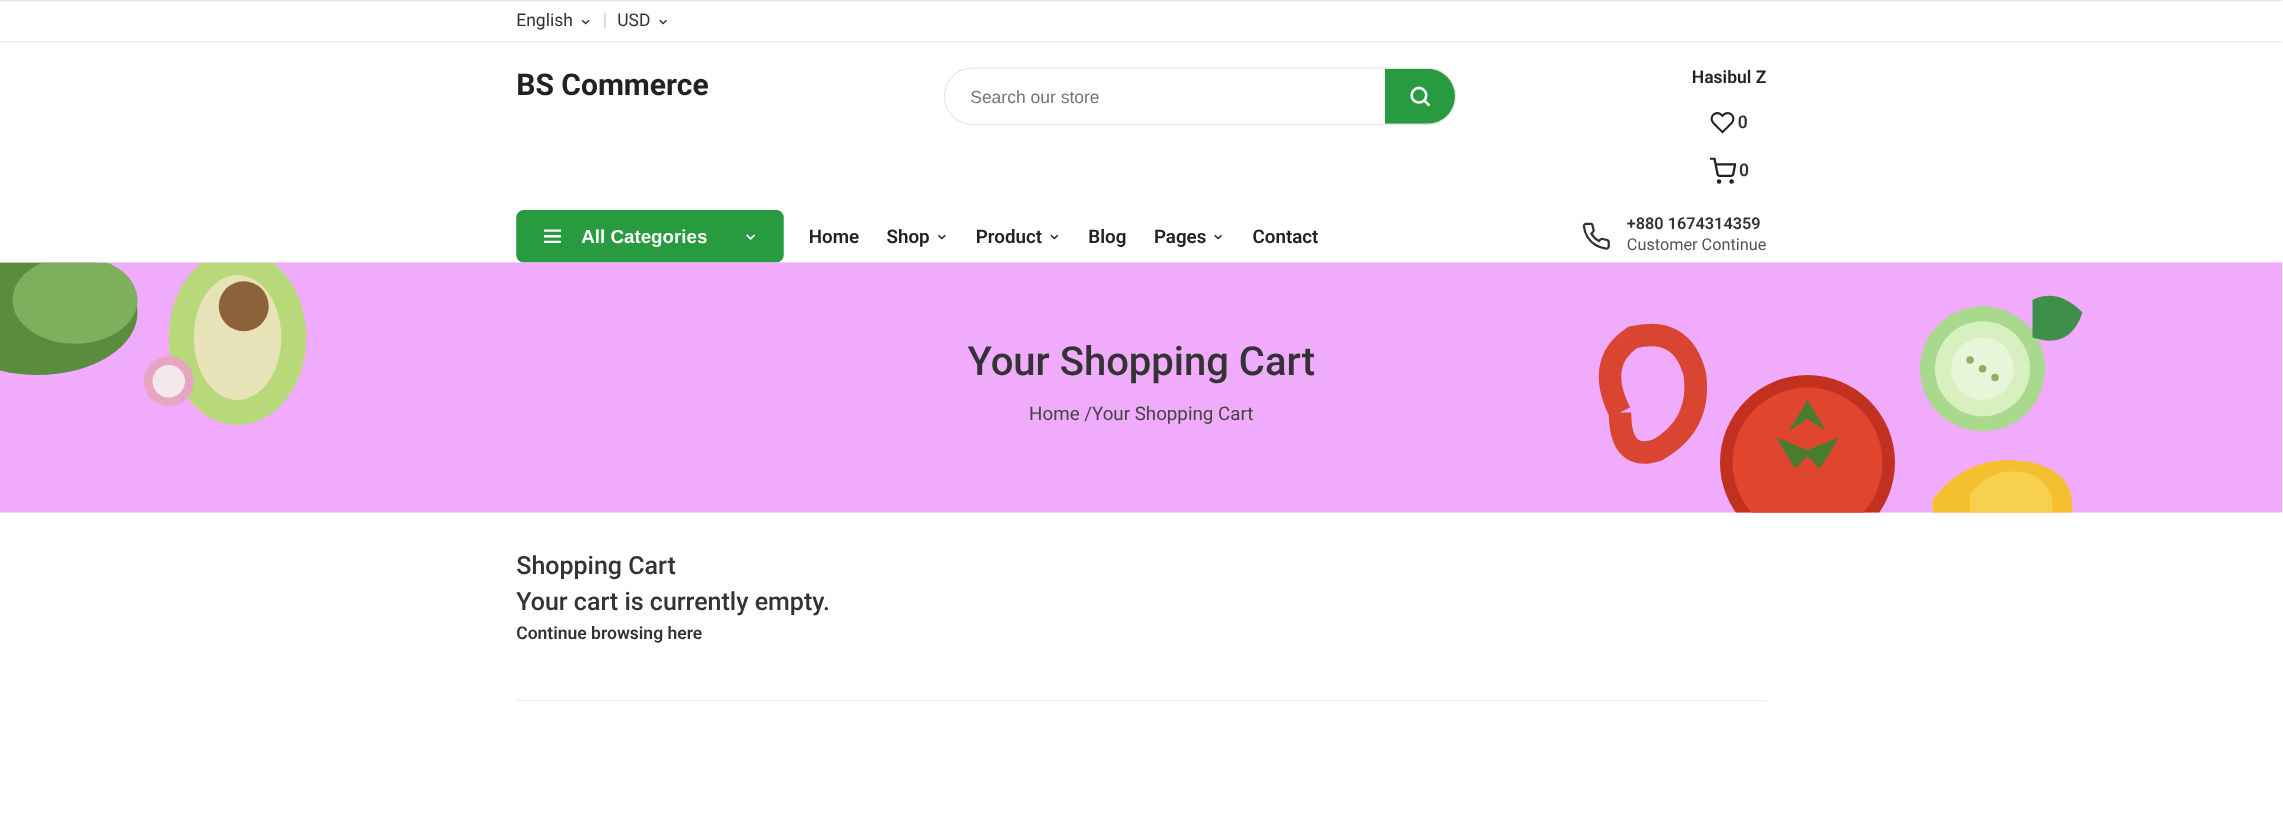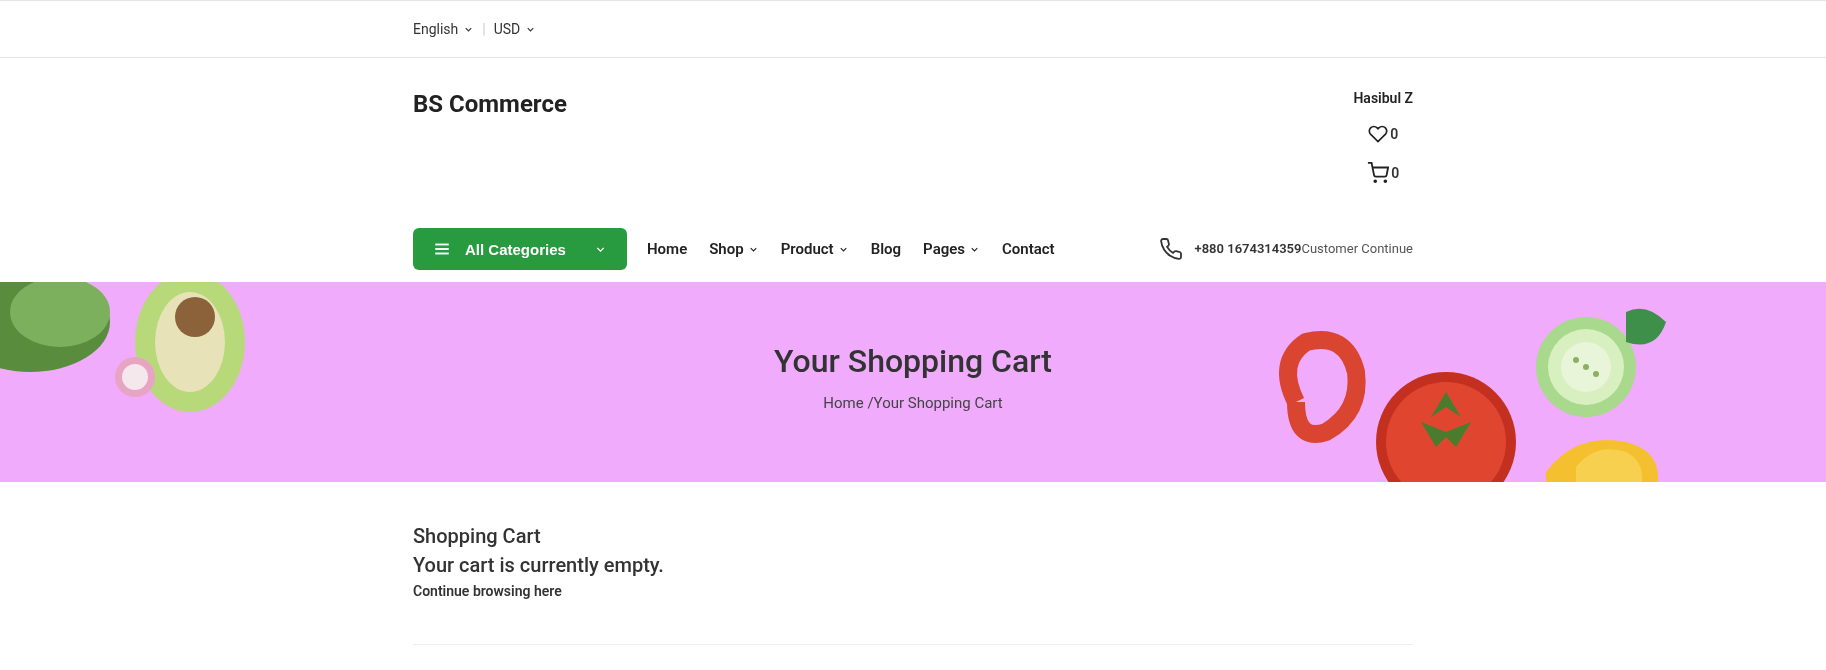--- a/index.html
+++ b/index.html
@@ -1,18 +1,18 @@
 <!DOCTYPE html>
 <html><head>
   <meta charset="utf-8">
   <style>
     * { margin: 0; padding: 0; box-sizing: border-box; }
     body { font-family: -apple-system, BlinkMacSystemFont, "Segoe UI", Roboto, sans-serif; color: #333; }
     
-    .container { max-width: 1000px; margin: 12px auto; }
+    .container { max-width: 1000px; margin: 0 auto; }
     
     
     .top-bar { border-top: 1px solid #e5e5e5; border-bottom: 1px solid #e5e5e5; padding: 8px 0; }
     .top-bar-inner { display: flex; align-items: center; gap: 8px; font-size: 14px; }
     .top-selector { display: flex; align-items: center; gap: 5px; cursor: pointer; color: #333; }
     .top-divider { color: #ccc; }
     
     
     .header { padding: 20px 0; }
     .header-inner { display: flex; align-items: flex-start; justify-content: space-between; }
@@ -26,21 +26,21 @@
     .icon-count { font-size: 14px; font-weight: 600; }
     
     
     .nav-bar { display: flex; align-items: center; justify-content: space-between; padding-bottom: 0; }
     .nav-left { display: flex; align-items: center; gap: 20px; }
     .categories-btn { background: #289A3F; color: #fff; border: none; border-radius: 6px; padding: 12px 20px; display: flex; align-items: center; gap: 18px; font-size: 15px; font-weight: 600; cursor: pointer; width: 214px; justify-content: space-between; }
     .categories-btn-left { display: flex; align-items: center; gap: 14px; }
     .nav-links { display: flex; align-items: center; gap: 22px; }
     .nav-link { font-size: 15px; font-weight: 600; color: #222; text-decoration: none; display: flex; align-items: center; gap: 4px; cursor: pointer; }
     .support-section { display: flex; align-items: center; gap: 12px; }
-    .support-text { display: flex; flex-direction: row; font-size: 13px; color: #555; line-height: 1.3; }
+    .support-text { display: flex; flex-direction: column; font-size: 13px; color: #555; line-height: 1.3; }
     .support-phone { font-weight: 600; color: #333; }
     
     
     .banner { background: #f0abfc; padding: 60px 0 70px; text-align: center; position: relative; overflow: hidden; margin-top: 0; }
     .banner-title { font-size: 32px; font-weight: 500; color: #333; margin-bottom: 14px; }
     .breadcrumb { font-size: 15px; color: #444; }
     .breadcrumb-link { cursor: pointer; }
     
     .banner-deco-left { position: absolute; left: 0; top: 0; }
     .banner-deco-right { position: absolute; right: 0; bottom: -20px; }
@@ -72,20 +72,29 @@
           </svg>
       </div>
     </div>
   </div>
 </div>
 
 <div class="header">
   <div class="container">
     <div class="header-inner">
       <div class="logo">BS Commerce</div>
+      <div class="search-wrapper">
+        <input class="search-input" type="text" placeholder="Search our store" style="">
+        <button class="search-btn">
+          <svg width="20" height="20" viewBox="0 0 24 24" fill="none" stroke="#fff" stroke-width="2.5">
+              <circle cx="11" cy="11" r="7"></circle>
+              <line x1="21" y1="21" x2="16.5" y2="16.5"></line>
+            </svg>
+        </button>
+      </div>
       <div class="header-right">
         <span class="user-name">Hasibul Z</span>
         <div class="icon-with-count">
           <svg width="20" height="20" viewBox="0 0 24 24" fill="none" stroke="#222" stroke-width="2">
               <path d="M20.84 4.61a5.5 5.5 0 0 0-7.78 0L12 5.67l-1.06-1.06a5.5 5.5 0 0 0-7.78 7.78l1.06 1.06L12 21.23l7.78-7.78 1.06-1.06a5.5 5.5 0 0 0 0-7.78z"></path>
             </svg>
           <span class="icon-count">0</span>
         </div>
         <div class="icon-with-count">
           <svg width="22" height="22" viewBox="0 0 24 24" fill="none" stroke="#222" stroke-width="2">

